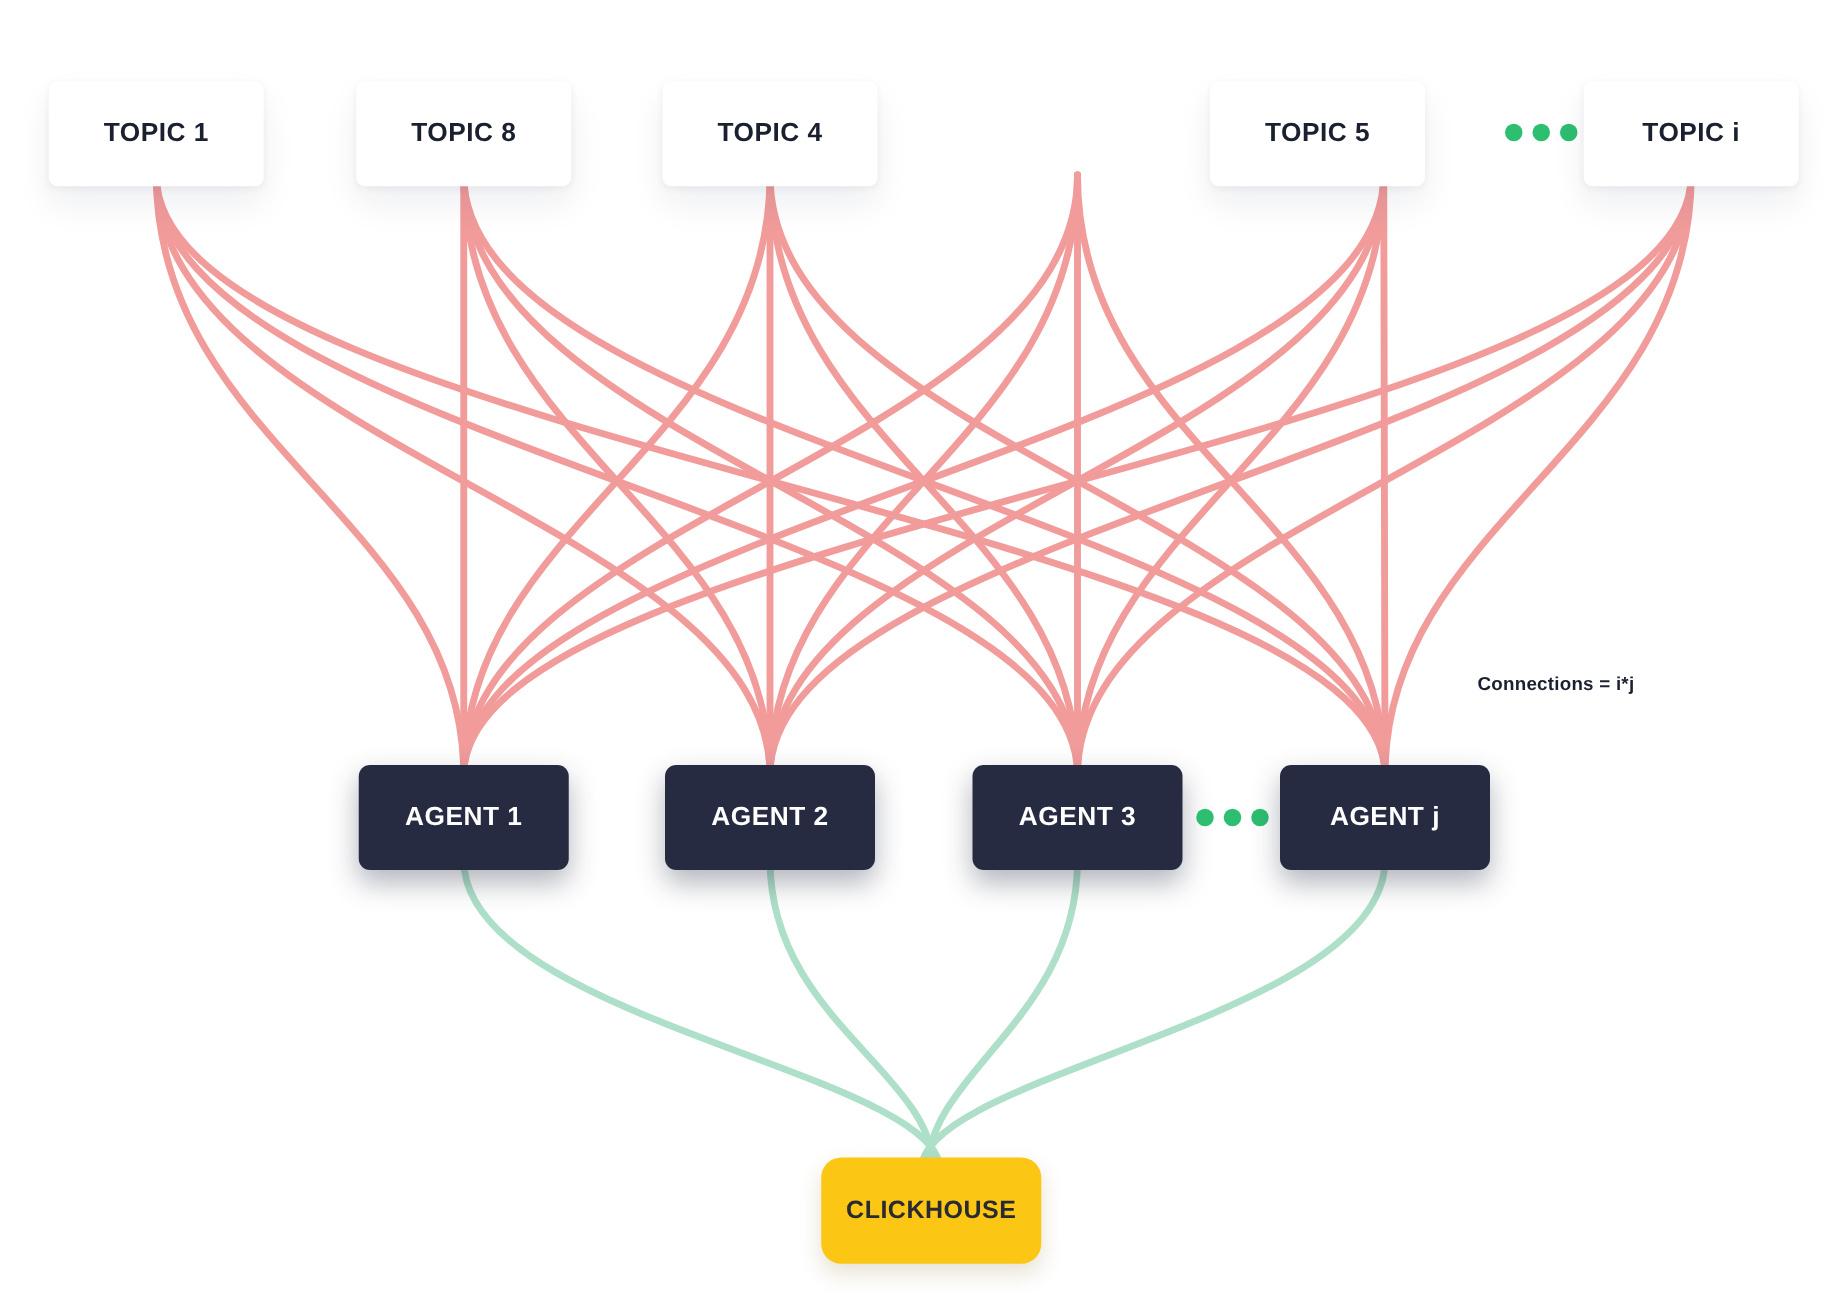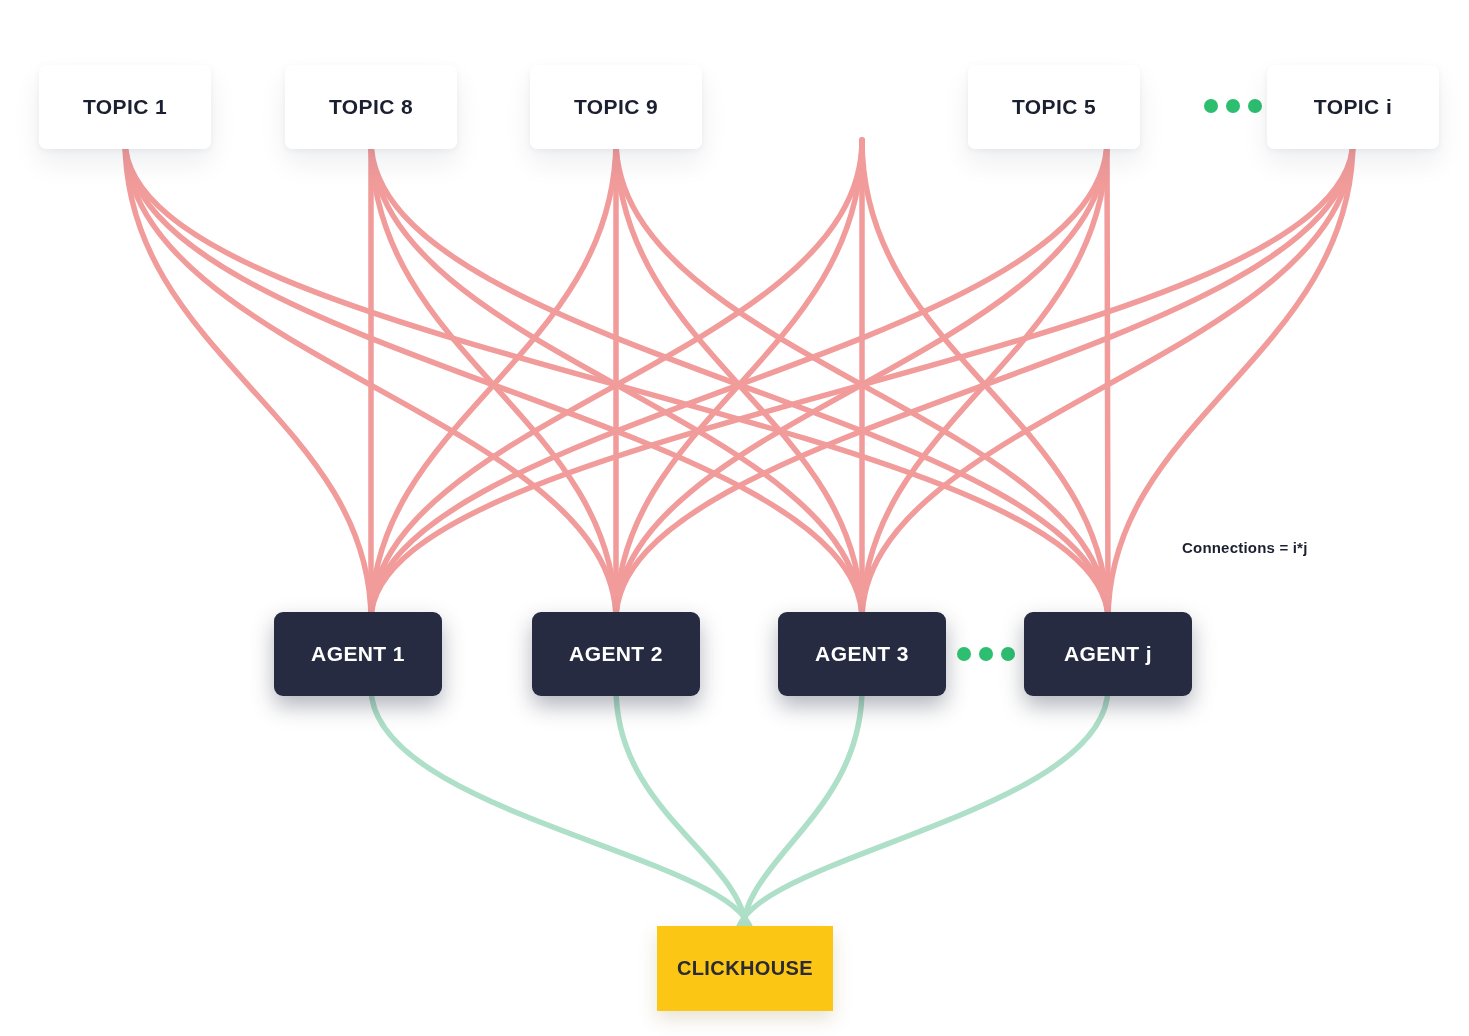--- a/index.html
+++ b/index.html
@@ -52,21 +52,21 @@
     font-size: 21px;
     letter-spacing: 0.4px;
     box-shadow: 0 10px 22px rgba(38,43,66,0.35);
   }
   .db-node {
     width: 176px;
     height: 85px;
     left: 657px;
     top: 906px;
     background: #fcc714;
-    border-radius: 0;
+    border-radius: 16px;
     color: #2a2a33;
     font-size: 20px;
     letter-spacing: 0.4px;
     box-shadow: 0 8px 18px rgba(120,95,10,0.18);
   }
   .ellipsis {
     position: absolute;
     display: flex;
     gap: 8px;
     align-items: center;
@@ -124,30 +124,30 @@
     <g id="green-edges">
         <path d="M 371 668 C 371 795, 752 838, 752 916" fill="none" stroke="#AEDFC8" stroke-width="5.5" stroke-linecap="round"></path>
         <path d="M 616 668 C 616 795, 747 838, 747 916" fill="none" stroke="#AEDFC8" stroke-width="5.5" stroke-linecap="round"></path>
         <path d="M 862 668 C 862 795, 742 838, 742 916" fill="none" stroke="#AEDFC8" stroke-width="5.5" stroke-linecap="round"></path>
         <path d="M 1108 668 C 1108 795, 737 838, 737 916" fill="none" stroke="#AEDFC8" stroke-width="5.5" stroke-linecap="round"></path>
       </g>
   </svg>
 
   <div class="node topic-node" style="left:39px">TOPIC 1</div>
   <div class="node topic-node" style="left:285px">TOPIC 8</div>
-  <div class="node topic-node" style="left:530px">TOPIC 9</div>
+  <div class="node topic-node" style="left:530px">TOPIC 4</div>
   <div class="node topic-node" style="left:968px">TOPIC 5</div>
   <div class="ellipsis" id="topic-ellipsis">
     <span class="dot" style="background: rgb(45, 190, 112);"></span>
     <span class="dot" style="background: rgb(45, 190, 112);"></span>
     <span class="dot" style="background: rgb(45, 190, 112);"></span>
   </div>
   <div class="node topic-node" style="left:1267px">TOPIC i</div>
 
-  <div class="node agent-node" style="left:274px">AGENT 1</div>
+  <div class="node agent-node" style="left:287px">AGENT 1</div>
   <div class="node agent-node" style="left:532px">AGENT 2</div>
   <div class="node agent-node" style="left:778px">AGENT 3</div>
   <div class="ellipsis" id="agent-ellipsis">
     <span class="dot" style="background: rgb(45, 190, 112);"></span>
     <span class="dot" style="background: rgb(45, 190, 112);"></span>
     <span class="dot" style="background: rgb(45, 190, 112);"></span>
   </div>
   <div class="node agent-node" style="left:1024px">AGENT j</div>
 
   <div class="node db-node">CLICKHOUSE</div>

